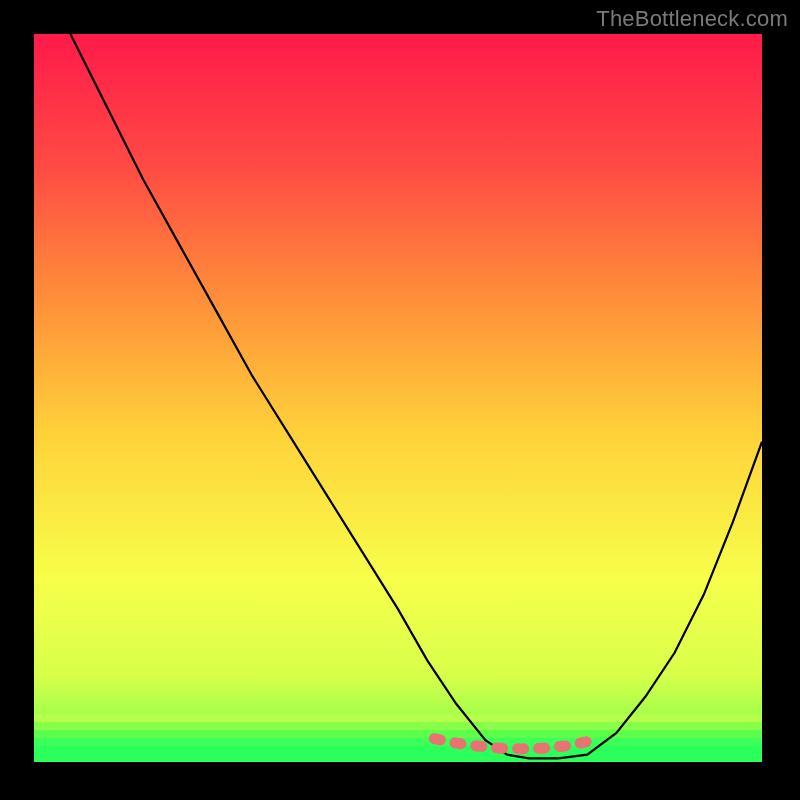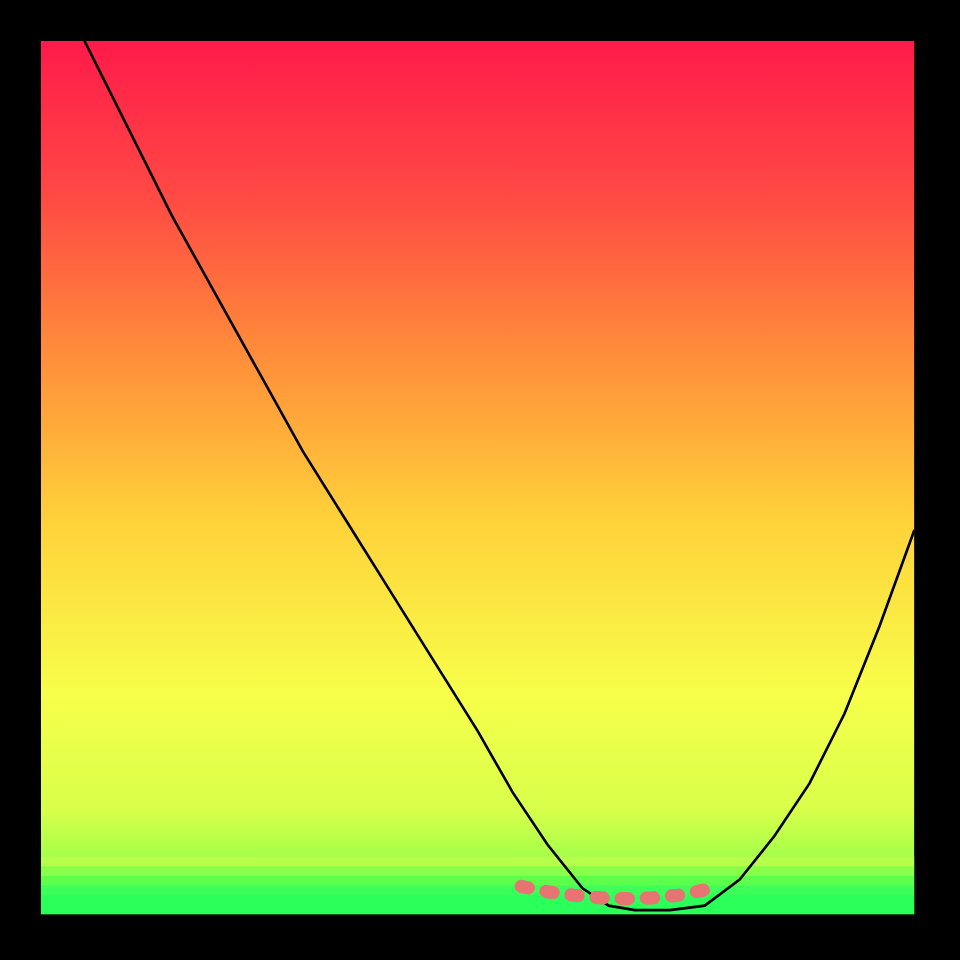--- a/index.html
+++ b/index.html
@@ -38,20 +38,21 @@
     display: block;
     width: 728px;
     height: 728px;
   }
 </style>
 </head>
 <body>
 
 <div class="chart-wrap">
 
+  <div class="watermark">TheBottleneck.com</div>
 
   <div class="plot-area">
     <svg viewBox="0 0 728 728" shape-rendering="geometricPrecision">
       <defs>
         <linearGradient id="bg-grad" x1="0" y1="0" x2="0" y2="1">
           <stop offset="0%" stop-color="#ff1a4a"></stop>
           <stop offset="18%" stop-color="#ff4a44"></stop>
           <stop offset="35%" stop-color="#ff8a3a"></stop>
           <stop offset="55%" stop-color="#ffd23a"></stop>
           <stop offset="75%" stop-color="#f7ff4a"></stop>

